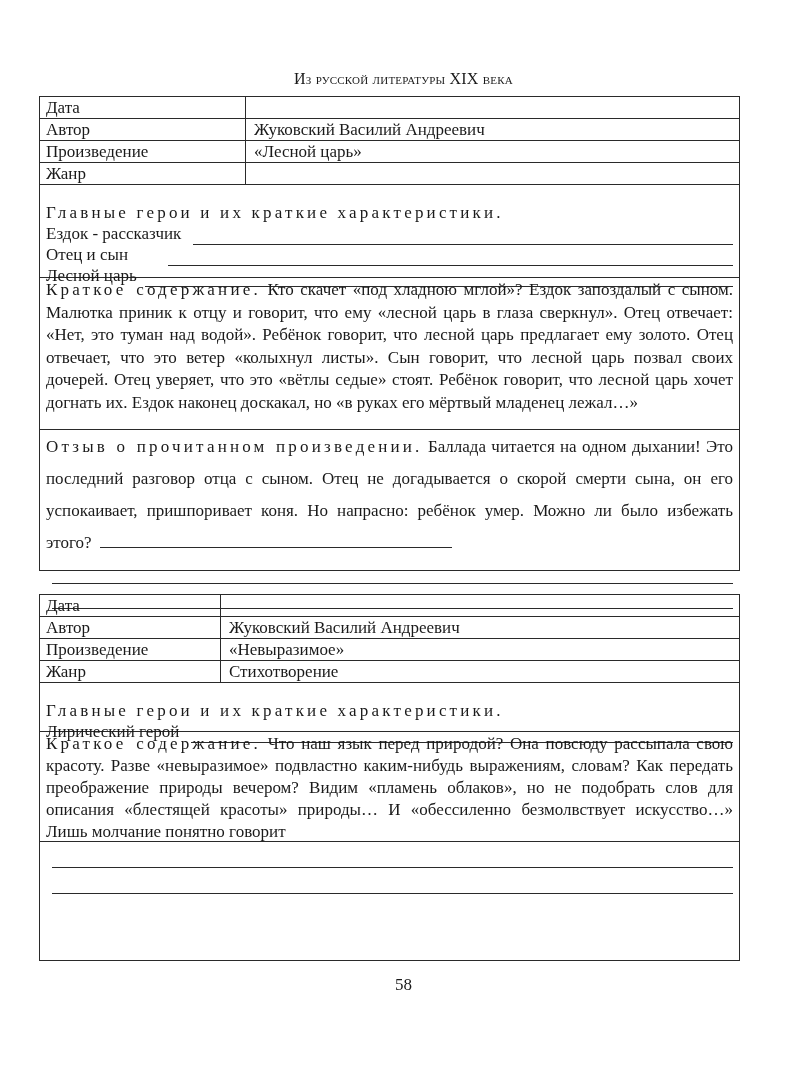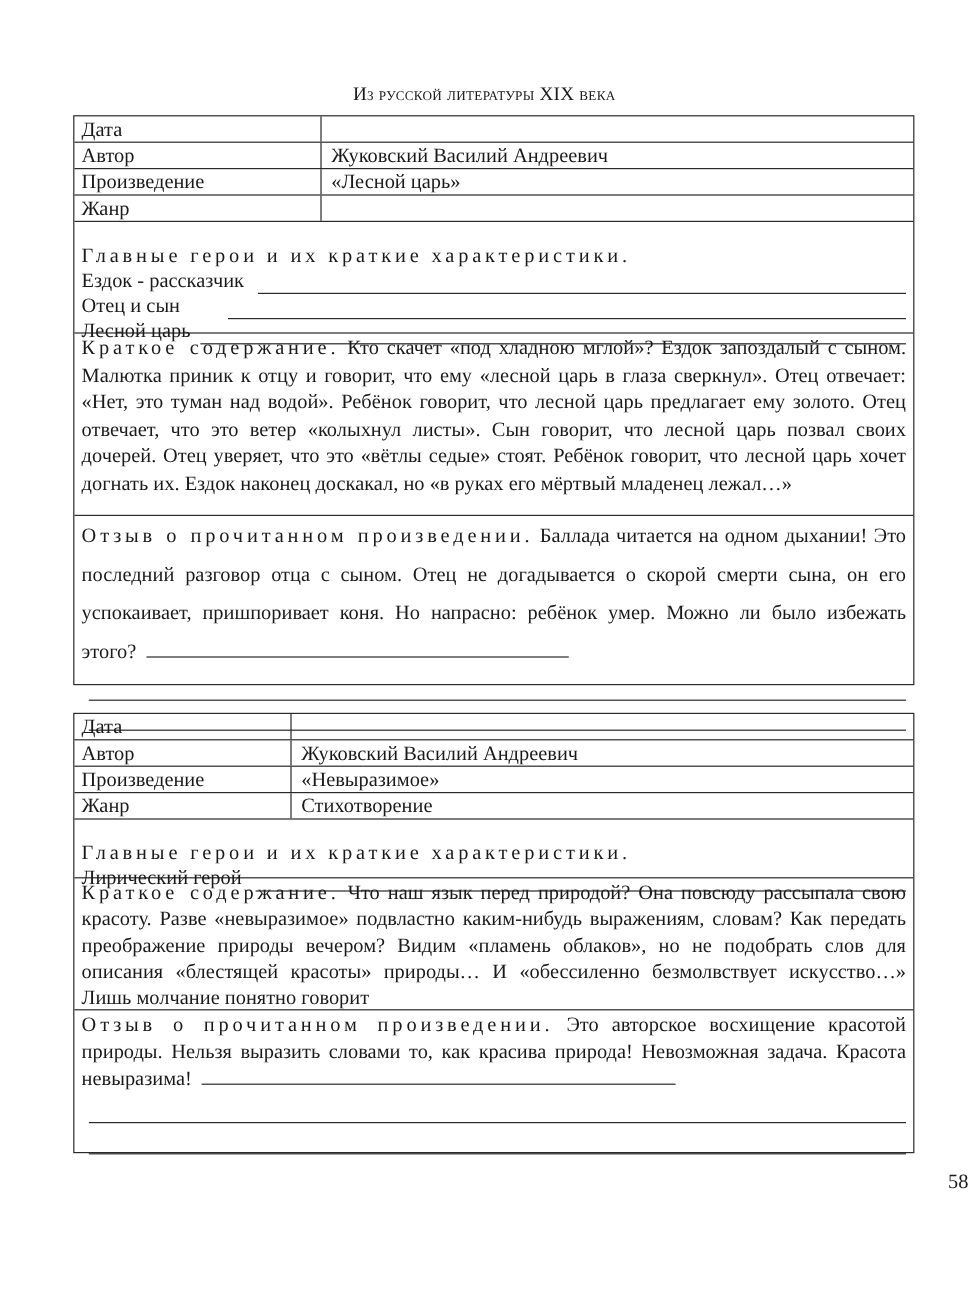--- a/index.html
+++ b/index.html
@@ -8,21 +8,21 @@
     position: relative; overflow: hidden;
     font-family: "Liberation Serif", "DejaVu Serif", serif;
     color: #1a1a1a;
   }
   .page-header {
     position: absolute; top: 70px; left: 0; width: 807px;
     text-align: center; font-weight: normal; font-size: 16px;
     font-variant: small-caps; letter-spacing: 0.2px;
   }
   .card {
-    position: absolute; left: 61px; width: 701px;
+    position: absolute; left: 39px; width: 701px;
     border: 1.5px solid #2a2a2a; box-sizing: border-box;
   }
   .card1 { top: 96px; height: 475px; }
   .card2 { top: 594px; height: 367px; }
 
   .row {
     display: flex; border-bottom: 1.5px solid #2a2a2a;
     height: 22px; box-sizing: border-box; font-size: 17px; line-height: 21px;
   }
   .row .k { padding-left: 6px; border-right: 1.5px solid #2a2a2a; box-sizing: border-box; }
@@ -40,21 +40,21 @@
   .fill { flex: 1; border-bottom: 1.3px solid #2a2a2a; margin-left: 8px; height: 15px; }
 
   .inline-fill {
     display: inline-block; border-bottom: 1.3px solid #2a2a2a;
     vertical-align: baseline; height: 12px; margin-left: 8px;
   }
   .blank-line { border-bottom: 1.3px solid #2a2a2a; height: 24px; margin: 0 0 0 6px; }
 
   .page-number {
     position: absolute; top: 975px; left: 0; width: 807px;
-    text-align: right; font-size: 17px;
+    text-align: center; font-size: 17px;
   }
 </style>
 </head>
 <body>
 
 <div class="page-header">Из русской литературы XIX века</div>
 
 <div class="card card1">
   <div class="row">
     <div class="k">Дата</div>
@@ -128,22 +128,18 @@
       <span class="fill" style="margin-left:12px;"></span>
     </div>
   </div>
 
   <div class="section just" style="height:110px; line-height:22px;">
     <span class="spaced">Краткое содержание.</span>
     <span>Что наш язык перед природой? Она повсюду рассыпала свою красоту. Разве «невыразимое» подвластно каким-нибудь выражениям, словам? Как передать преображение природы вечером? Видим «пламень облаков», но не подобрать слов для описания «блестящей красоты» природы… И «обессиленно безмолвствует искусство…» Лишь молчание понятно говорит</span>
   </div>
 
   <div class="section" style="border-bottom:none;">
-    <div class="just" style="line-height:22.5px;">
-      <span class="spaced">Отзыв о прочитанном произведении.</span>
-      <span>Это авторское восхищение красотой природы. Нельзя выразить словами то, как красива природа! Невозможная задача. Красота невыразима!</span><span class="inline-fill" style="width:395px;"></span>
-    </div>
     <div class="blank-line"></div>
     <div class="blank-line" style="height:25px;"></div>
   </div>
 </div>
 
 <div class="page-number">58</div>
 
 </body></html>

